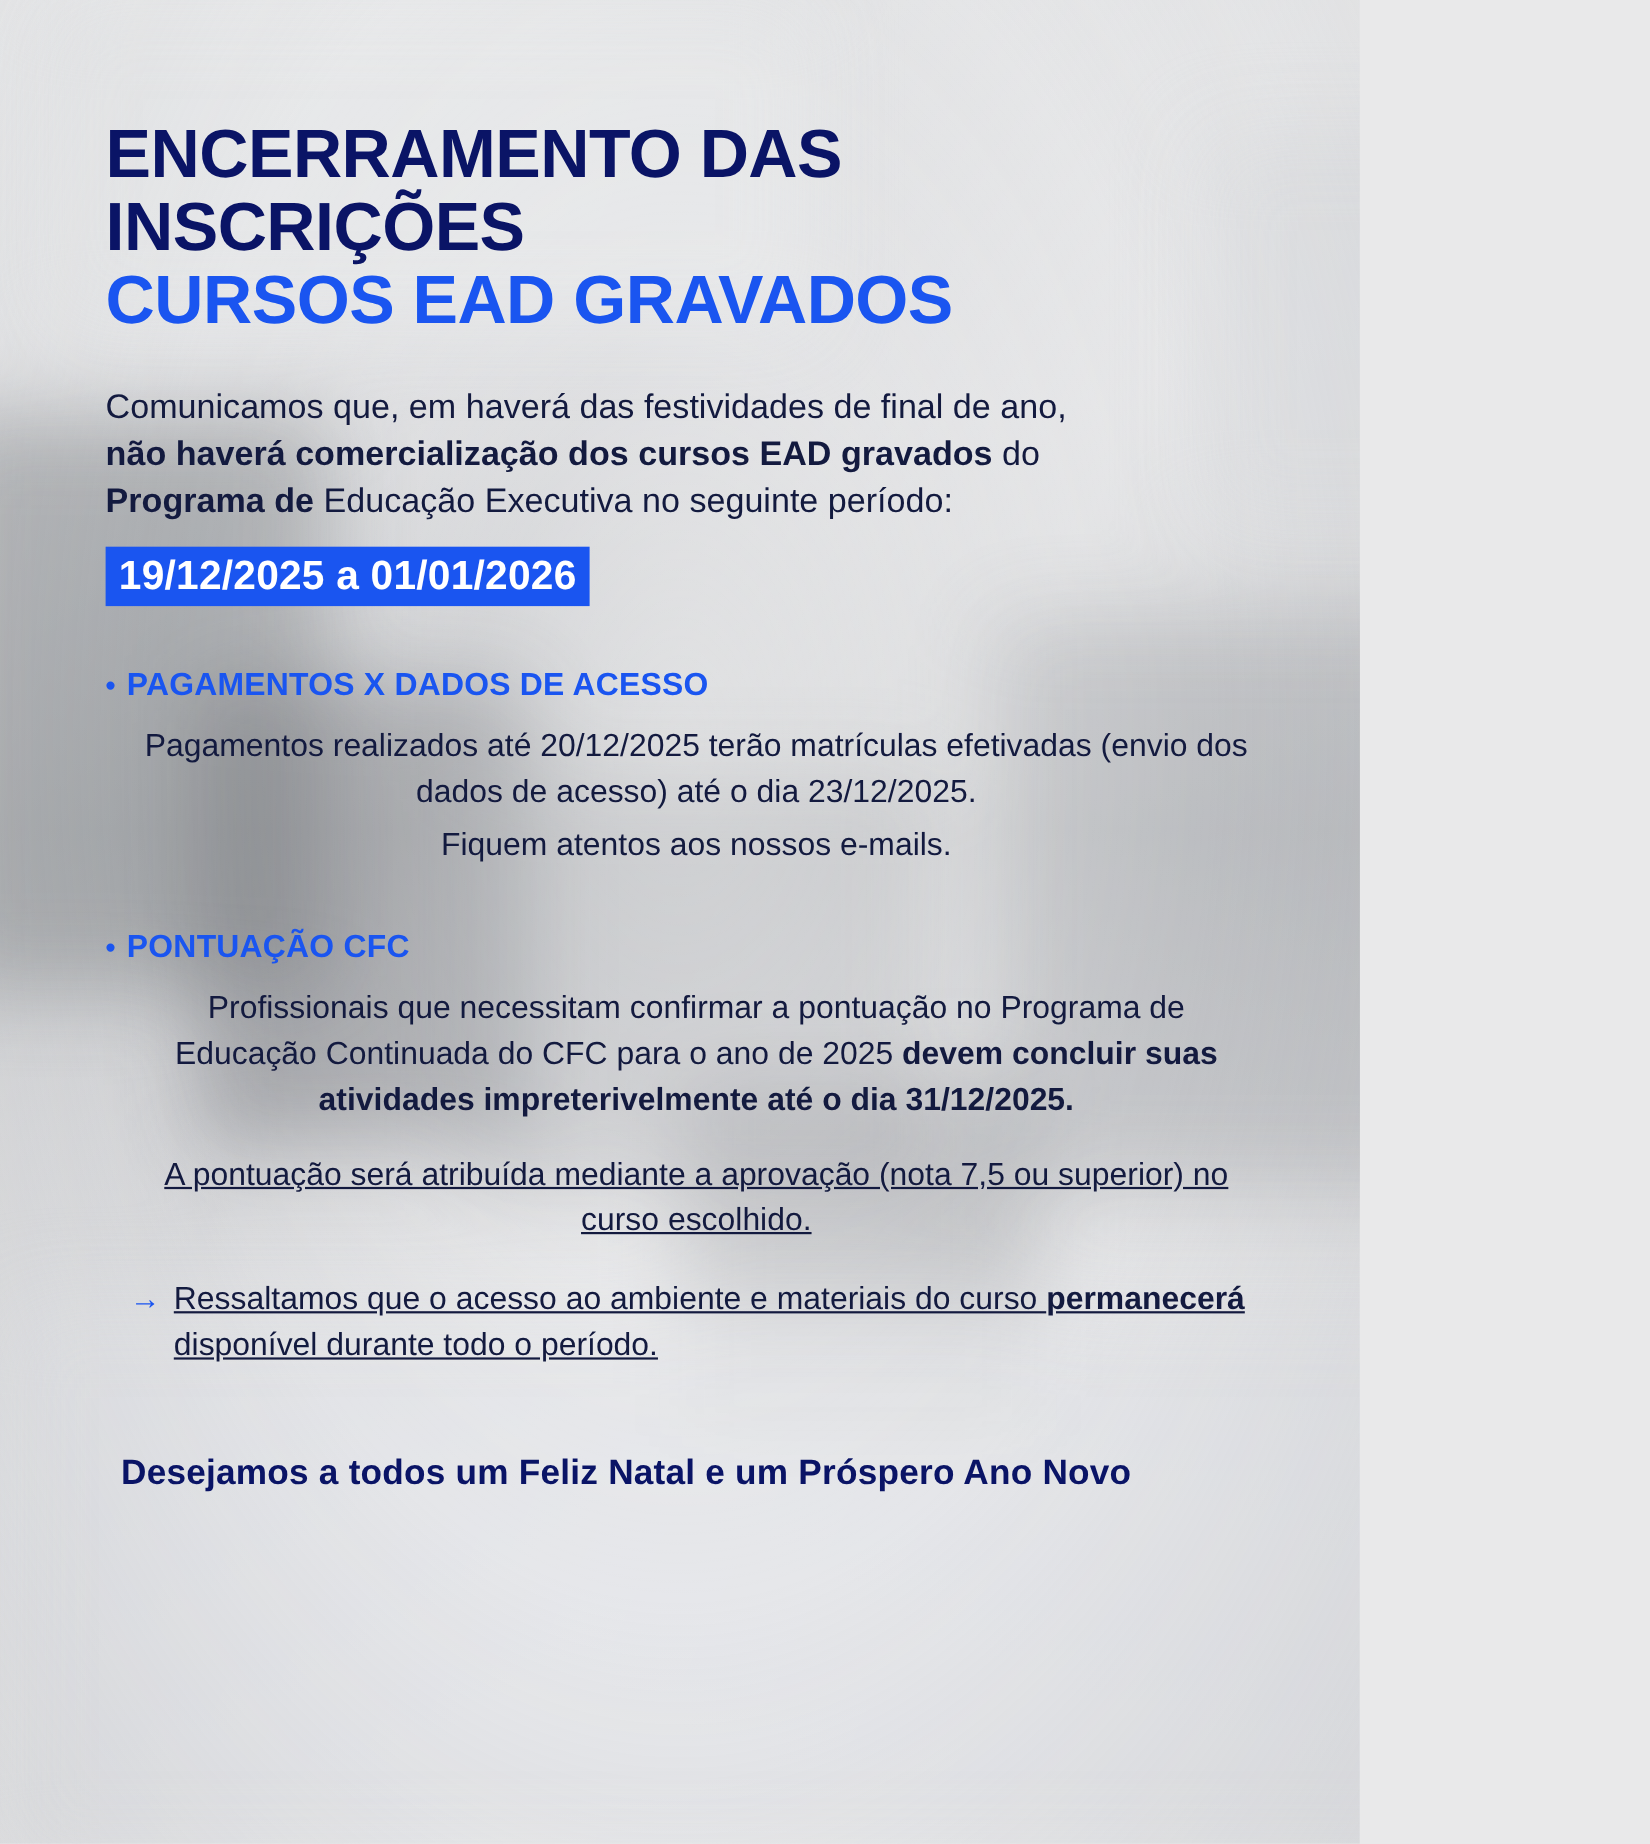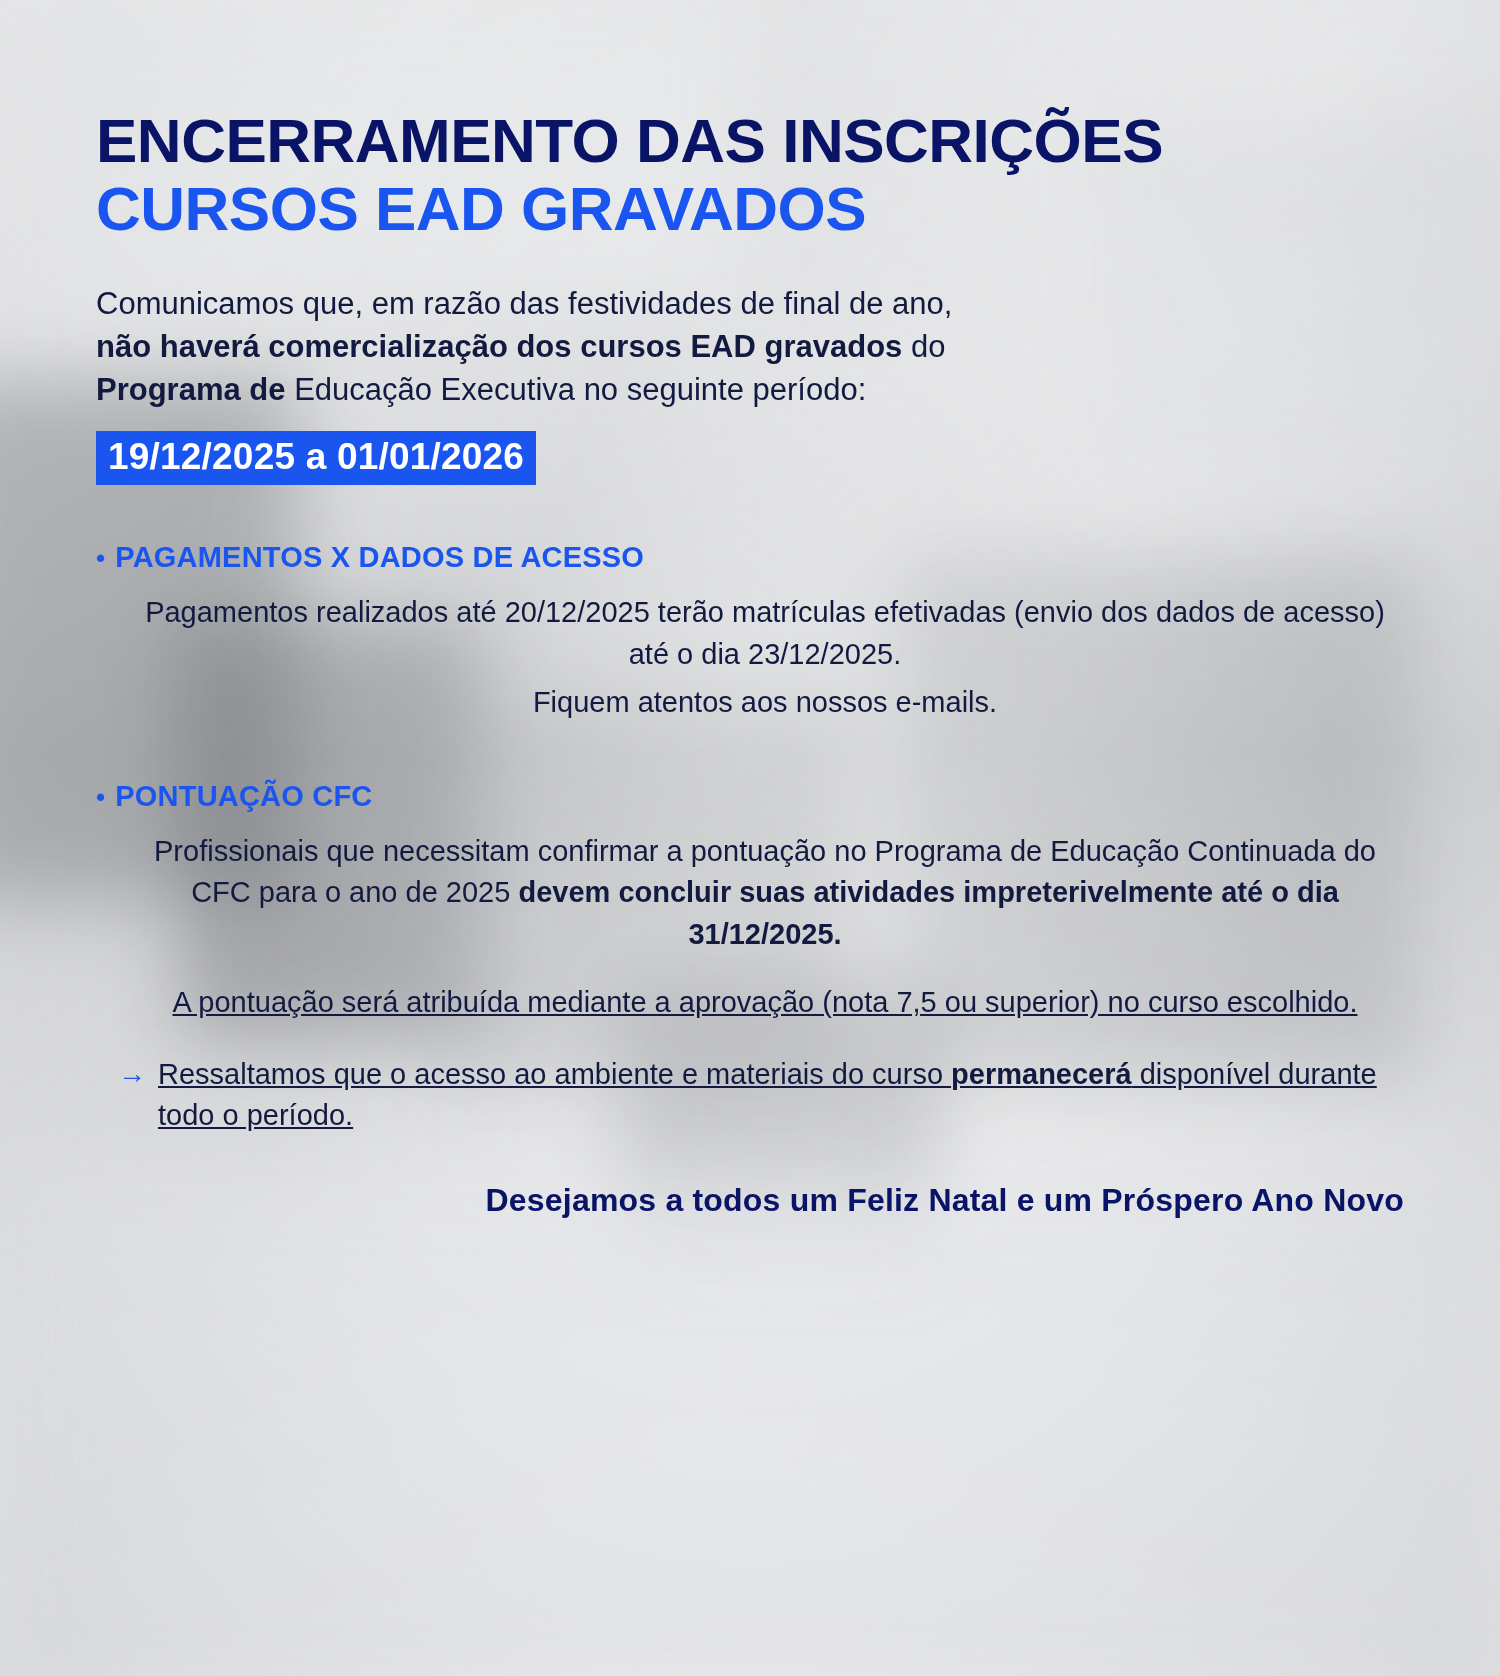--- a/index.html
+++ b/index.html
@@ -9,21 +9,21 @@
   body {
     width: 1500px;
     height: 1676px;
     font-family: "Liberation Sans", sans-serif;
     background: #e9e9ea;
     overflow: hidden;
   }
 
   .poster {
     position: relative;
-    width: 1500px;
+    width: 1236px;
     height: 1676px;
     overflow: hidden;
     background:
       linear-gradient(115deg, rgba(255,255,255,0.55) 0%, rgba(255,255,255,0.10) 35%, rgba(255,255,255,0.45) 60%, rgba(255,255,255,0.20) 100%),
       linear-gradient(180deg, #dedfe1 0%, #d2d3d6 22%, #b9bbbe 45%, #cfd0d3 62%, #e2e3e5 80%, #ededee 100%);
   }
 
   
   .bg-blobs {
     position: absolute;
@@ -138,27 +138,26 @@
   }
   .arrow-text {
     font-size: 29px;
     line-height: 1.44;
     color: #131a3f;
     text-decoration: underline;
   }
   .arrow-text b { font-weight: 700; }
 
   .closing {
-    margin-top: 45px;
+    margin-top: 75px;
     padding-left: 14px;
     font-size: 32px;
     font-weight: 700;
     color: #0a1466;
     letter-spacing: 0.2px;
-    text-align: right;
   }
 </style>
 </head>
 <body>
 
 <div class="poster">
 
   <div class="bg-blobs">
     <div class="blob b6"></div>
     <div class="blob b5"></div>
@@ -170,21 +169,21 @@
     <div class="blob b7"></div>
   </div>
   <div class="vignette"></div>
 
   <div class="content">
 
     <h1 class="title-1">ENCERRAMENTO DAS INSCRIÇÕES</h1>
     <h1 class="title-2">CURSOS EAD GRAVADOS</h1>
 
     <p class="intro">
-      <span>Comunicamos que, em razão das festividades de final de ano,</span><br>
+      <span>Comunicamos que, em haverá das festividades de final de ano,</span><br>
       <b>não haverá comercialização dos cursos EAD gravados</b><span> do</span><br>
       <b>Programa de</b><span> Educação Executiva no seguinte período:</span>
     </p>
 
     <div class="date-badge">19/12/2025 a 01/01/2026</div>
 
     <div class="section">
       <div class="section-head">
         <span class="bullet-dot">•</span>
         <span>PAGAMENTOS X DADOS DE ACESSO</span>

